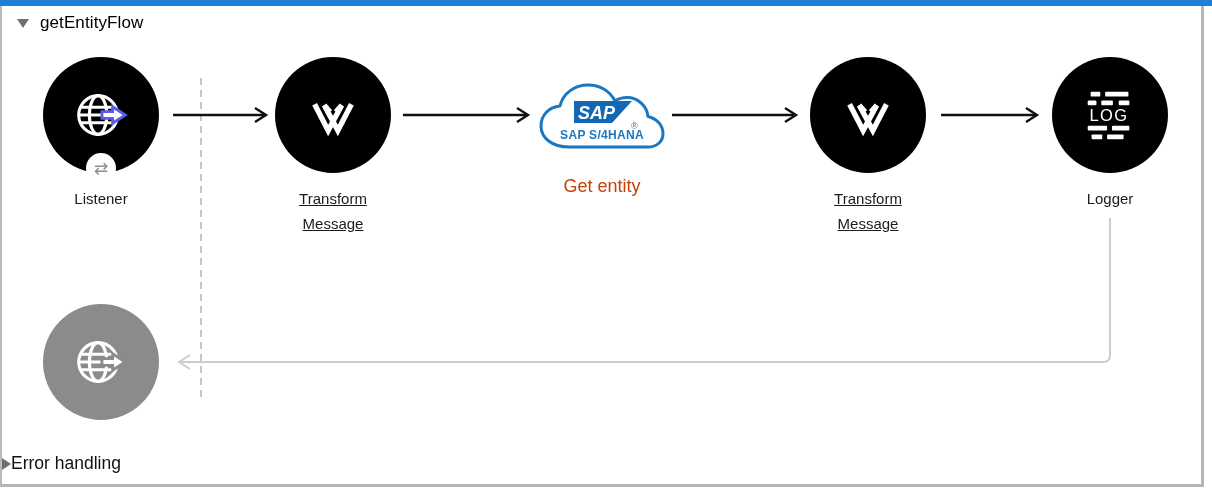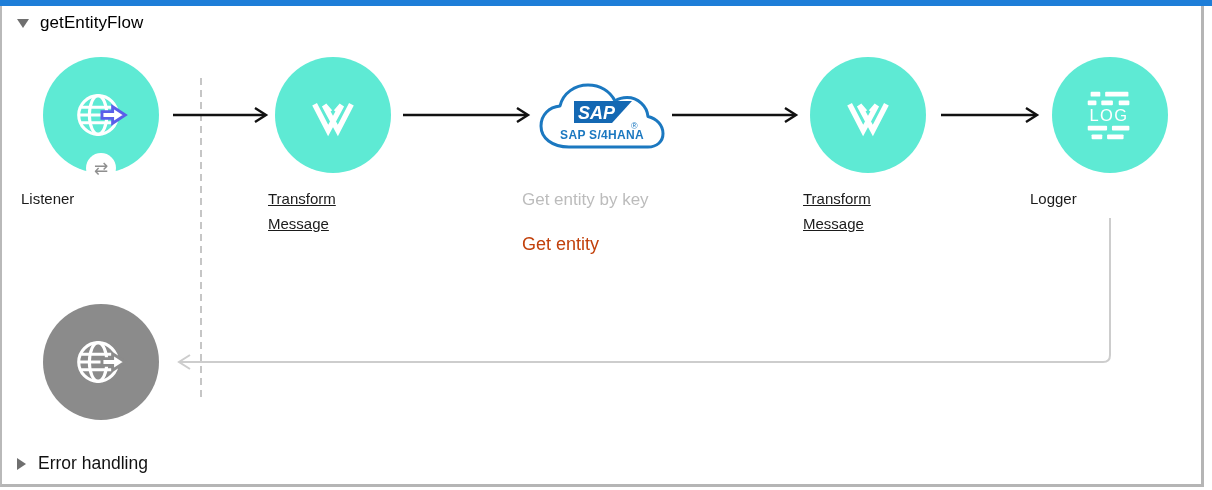--- a/index.html
+++ b/index.html
@@ -18,36 +18,36 @@
   .tri-down{width:0;height:0;border-left:6px solid transparent;border-right:6px solid transparent;
             border-top:9px solid #6f6f6f;}
   .tri-right{width:0;height:0;border-top:6px solid transparent;border-bottom:6px solid transparent;
              border-left:9px solid #6f6f6f;}
   .flow-title{font-size:17px;color:#000;letter-spacing:.1px;}
 
   
   .connectors{position:absolute;top:0;left:0;z-index:1;}
 
   
-  .node{position:absolute;width:160px;text-align:left;z-index:2;}
+  .node{position:absolute;width:160px;text-align:center;z-index:2;}
   .circle{width:116px;height:116px;border-radius:50%;margin:0 auto;position:relative;
           display:flex;align-items:center;justify-content:center;}
-  .purple{background:#5eead4;color:#5b5ee9;}
+  .purple{background:#000000;color:#5b5ee9;}
   .grayed{background:#8b8b8b;color:#8b8b8b;}
   .badge{position:absolute;left:50%;transform:translateX(-50%);top:96px;width:30px;height:30px;
          border-radius:50%;background:#fff;display:flex;align-items:center;justify-content:center;
          font-family:"DejaVu Sans",sans-serif;font-size:17px;line-height:1;color:#8f8f8f;}
   .label{margin-top:13px;font-size:15px;line-height:25px;color:#1b1b1b;}
   .label.wrap{width:130px;margin-left:auto;margin-right:auto;text-decoration:underline;}
   .sap-node .cloud{display:block;margin:21px auto 0;}
   .sap-sub{margin-top:34px;font-size:17px;line-height:24px;color:#bcbcbc;}
   .sap-main{margin-top:20px;font-size:18px;line-height:24px;color:#c2410c;}
 
   
-  .error-handling{position:absolute;left:17px;bottom:16px;display:flex;align-items:center;gap:12px;z-index:3;}
+  .error-handling{position:absolute;left:2px;bottom:16px;display:flex;align-items:center;z-index:3;}
   .eh-title{font-size:17.5px;color:#111;}
 </style>
 </head>
 <body>
 
 <div class="canvas">
   <div class="topbar"></div>
   <div class="frame"></div>
 
   <div class="flow-header">
@@ -115,21 +115,20 @@
   <div class="node sap-node" style="left:522px;top:57px;">
     <svg class="cloud" width="132" height="76" viewBox="0 0 132 76">
       <path d="M33 69 C16 69 5 60 5 48 C5 37 13 29 24 28 C27 15 39 7 52 7 C64 7 74 13 79 23 C82 21 87 19.5 91 19.5 C102 19.5 111 28 112 38.5 C121 40.5 127 47.5 127 55.5 C127 63.5 121 69 112 69 Z" fill="#ffffff" stroke="#1b78c0" stroke-width="3" stroke-linejoin="round"></path>
       <g transform="translate(38,23)">
         <polygon points="0,0 58,0 38,22 0,22" fill="#1468b3"></polygon>
         <text x="4" y="17.5" font-size="18" font-weight="bold" font-style="italic" fill="#ffffff">SAP</text>
         <text x="57" y="28" font-size="9" fill="#1b78c0">®</text>
       </g>
       <text x="66" y="61" text-anchor="middle" font-size="12" font-weight="bold" fill="#1b78c0" letter-spacing="0.3">SAP S/4HANA</text>
     </svg>
-    <div class="sap-sub">Get entity by key</div>
     <div class="sap-main">Get entity</div>
   </div>
 
   <div class="node" style="left:788px;top:57px;">
     <div class="circle purple">
       <svg width="62" height="62" viewBox="0 0 64 64">
         <g stroke="#fff" stroke-width="5.5" fill="none" stroke-linejoin="miter">
           <path d="M13 21 L27 48 L41 22 L35 29"></path>
           <path d="M51 21 L37 48 L23 22 L29 29"></path>
         </g>

